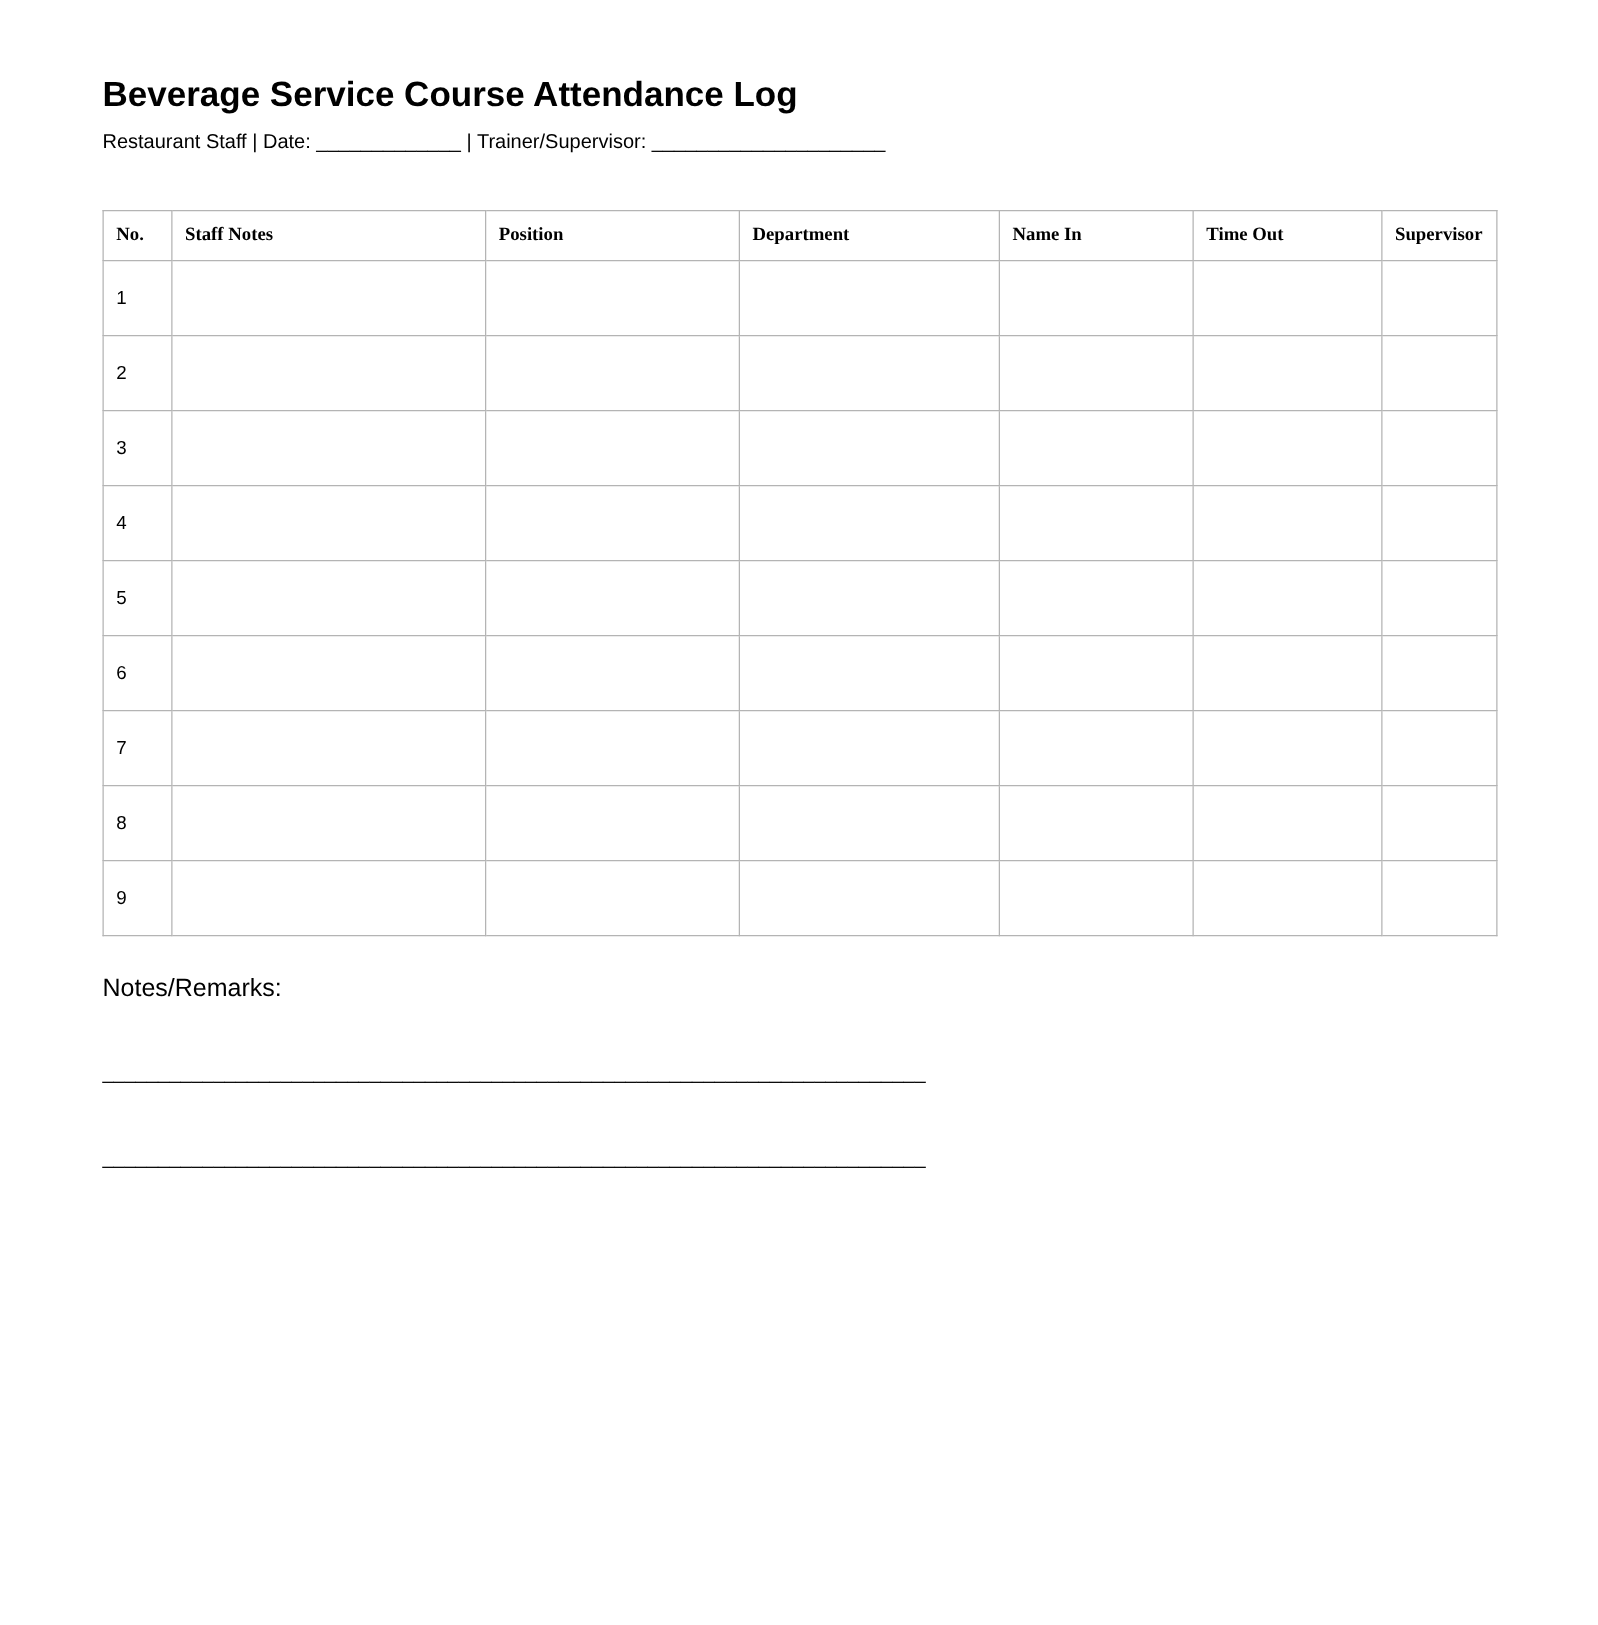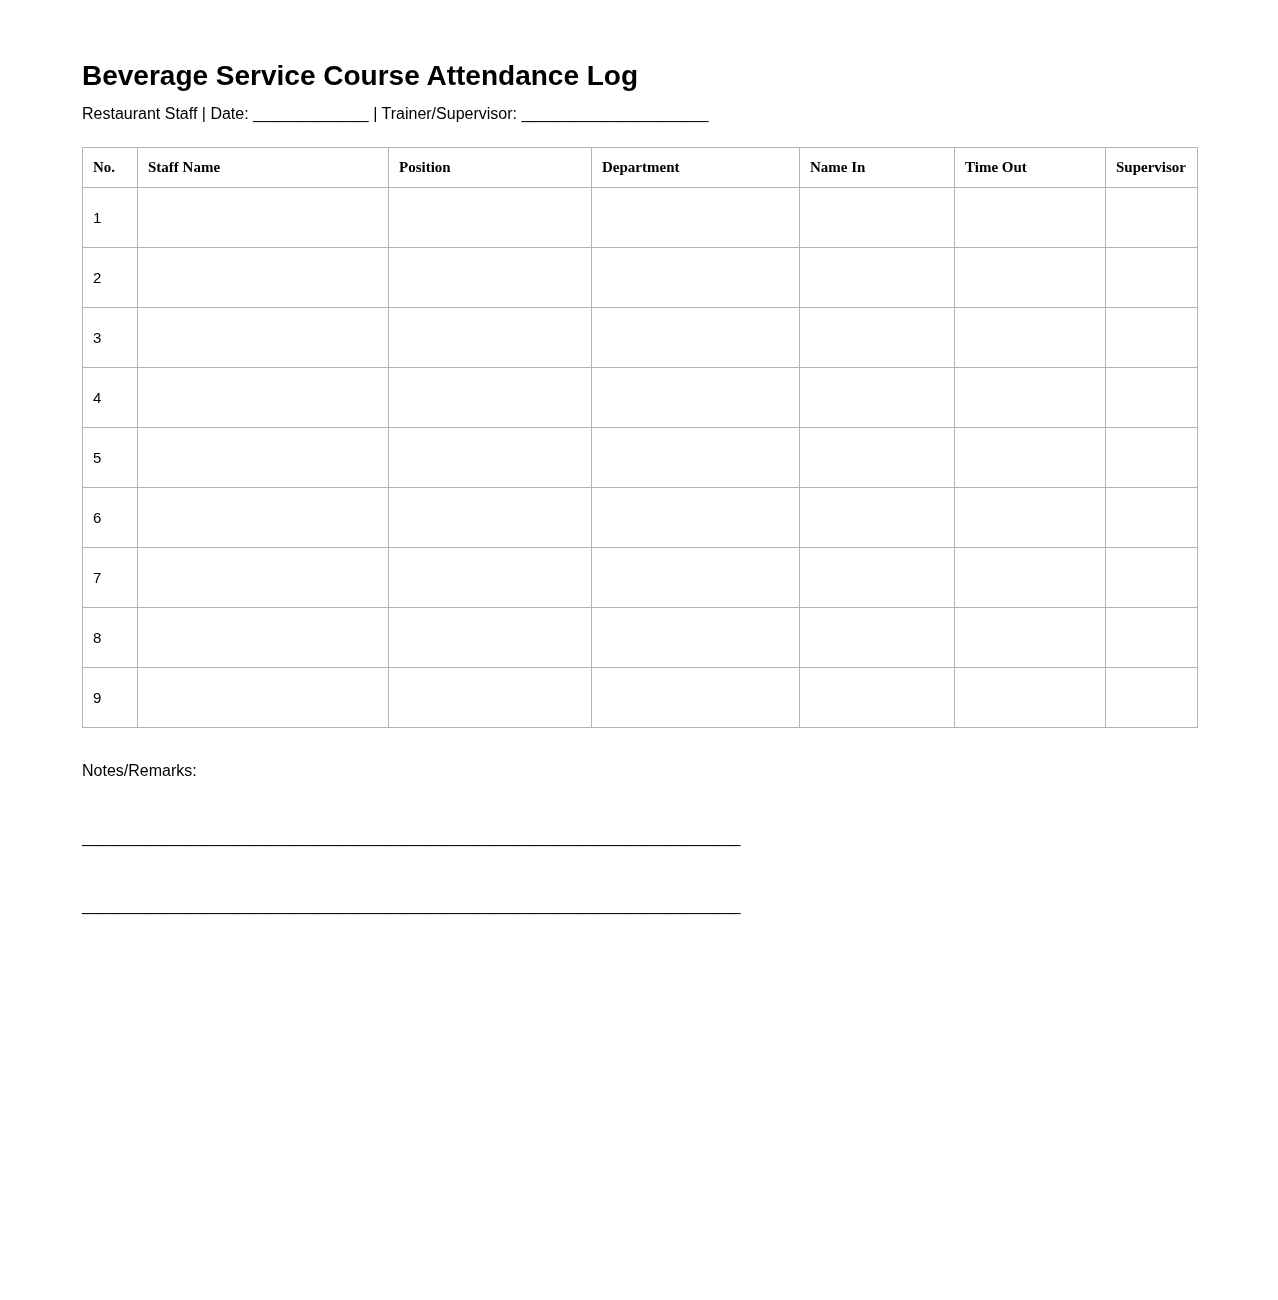--- a/index.html
+++ b/index.html
@@ -19,21 +19,21 @@
   .doc-title {
     font-size: 28px;
     line-height: 32px;
     font-weight: bold;
     margin: 0 0 12px 0;
     letter-spacing: 0;
   }
   .subtitle {
     font-size: 16px;
     line-height: 19px;
-    margin: 0 0 24px 0;
+    margin: 0 0 45px 0;
     white-space: nowrap;
   }
   table.att-table {
     border-collapse: collapse;
     table-layout: fixed;
     width: 1115px;
   }
   .att-table th,
   .att-table td {
     border: 1px solid #b4b4b4;
@@ -49,21 +49,21 @@
     font-family: Liberation Serif, serif;
   }
   .att-table td {
     height: 59px;
     font-weight: normal;
   }
   .notes {
     margin-top: 33px;
   }
   .notes-label {
-    font-size: 16px;
+    font-size: 20px;
     line-height: 19px;
     margin: 0 0 9px 0;
   }
   .notes-line {
     font-size: 16px;
     line-height: 20px;
     white-space: nowrap;
     letter-spacing: 0;
     margin-top: 48px;
   }
@@ -83,21 +83,21 @@
       <col style="width:251px">
       <col style="width:203px">
       <col style="width:208px">
       <col style="width:155px">
       <col style="width:151px">
       <col style="width:92px">
     </colgroup>
     <thead>
       <tr>
         <th>No.</th>
-        <th>Staff Name</th>
+        <th>Staff Notes</th>
         <th>Position</th>
         <th>Department</th>
         <th>Name In</th>
         <th>Time Out</th>
         <th>Supervisor</th>
       </tr>
     </thead>
     <tbody>
       <tr>
         <td>1</td>

